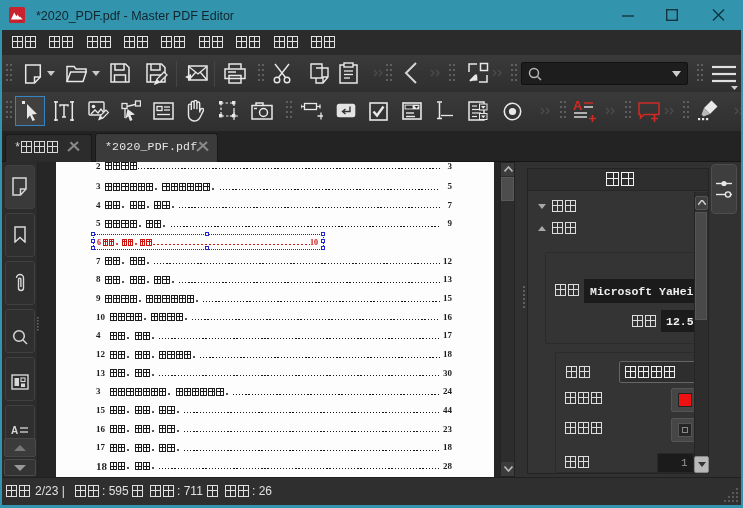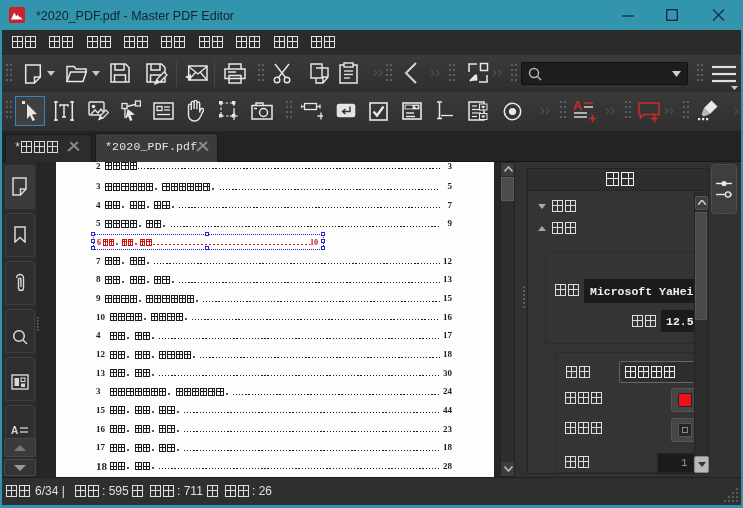--- a/index.html
+++ b/index.html
@@ -723,21 +723,21 @@
     </svg>
 <div class="a" style="left:695px;top:212px;width:12px;height:108px;background:#494949;border:1px solid #555"></div>
 <div class="a" style="left:694px;top:456px;width:15px;height:17px;background:#b9b9b9;border:1px solid #888;border-radius:2px"></div>
 <svg class="a" style="left:698px;top:462px" width="8" height="5" viewBox="0 0 8 5">
       <path d="M0 0 h8 l-4 5 z" fill="#333"></path>
     </svg>
 <div class="a" style="left:0;top:477px;width:743px;height:28px;background:#2f2f2f;border-top:1px solid #202020"></div>
 <div class="a" style="left:6px;top:485px">
       <span class="cr"><i class="k" style="width:11px;height:12px;border-color:#e0e0e0;background-image:linear-gradient(#e0e0e0,#e0e0e0),linear-gradient(#e0e0e0,#e0e0e0);margin-right:2px"></i><i class="k" style="width:11px;height:12px;border-color:#e0e0e0;background-image:linear-gradient(#e0e0e0,#e0e0e0),linear-gradient(#e0e0e0,#e0e0e0);margin-right:2px"></i></span>
     </div>
-<div class="a" style="left:35px;top:485px;font-size:12px;color:#e0e0e0;line-height:13px">6/34 |</div>
+<div class="a" style="left:35px;top:485px;font-size:12px;color:#e0e0e0;line-height:13px">2/23 |</div>
 <div class="a" style="left:75px;top:485px">
       <span class="cr"><i class="k" style="width:11px;height:12px;border-color:#e0e0e0;background-image:linear-gradient(#e0e0e0,#e0e0e0),linear-gradient(#e0e0e0,#e0e0e0);margin-right:2px"></i><i class="k" style="width:11px;height:12px;border-color:#e0e0e0;background-image:linear-gradient(#e0e0e0,#e0e0e0),linear-gradient(#e0e0e0,#e0e0e0);margin-right:2px"></i></span>
     </div>
 <div class="a" style="left:102px;top:485px;font-size:12px;color:#e0e0e0;line-height:13px">: 595</div>
 <div class="a" style="left:132px;top:485px">
       <span class="cr"><i class="k" style="width:11px;height:12px;border-color:#e0e0e0;background-image:linear-gradient(#e0e0e0,#e0e0e0),linear-gradient(#e0e0e0,#e0e0e0);margin-right:2px"></i></span>
     </div>
 <div class="a" style="left:150px;top:485px">
       <span class="cr"><i class="k" style="width:11px;height:12px;border-color:#e0e0e0;background-image:linear-gradient(#e0e0e0,#e0e0e0),linear-gradient(#e0e0e0,#e0e0e0);margin-right:2px"></i><i class="k" style="width:11px;height:12px;border-color:#e0e0e0;background-image:linear-gradient(#e0e0e0,#e0e0e0),linear-gradient(#e0e0e0,#e0e0e0);margin-right:2px"></i></span>
     </div>

